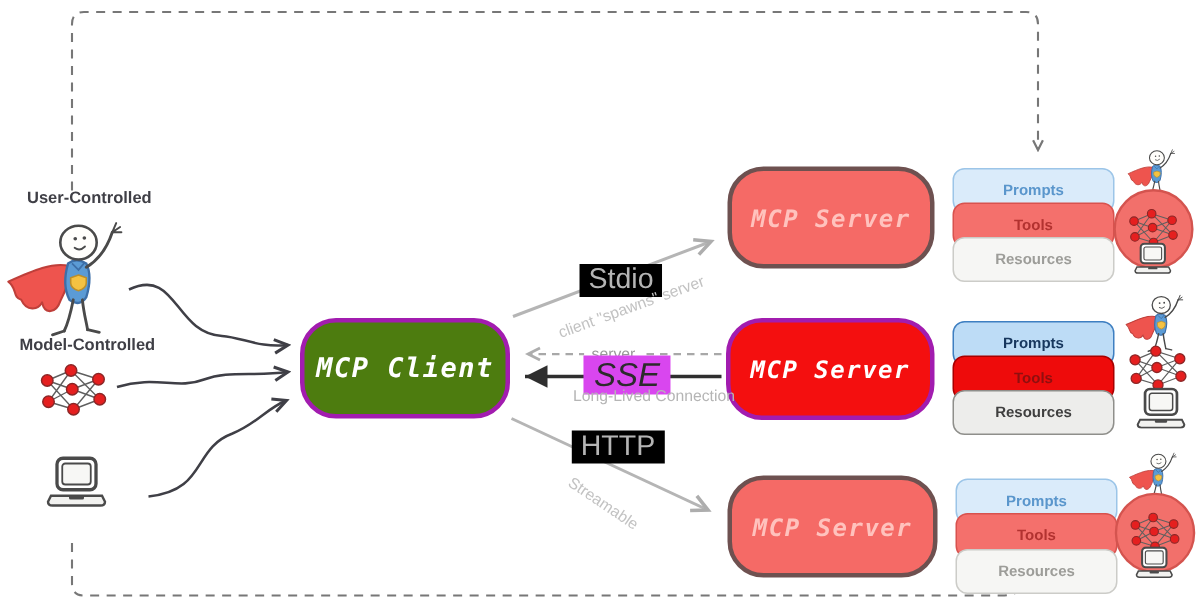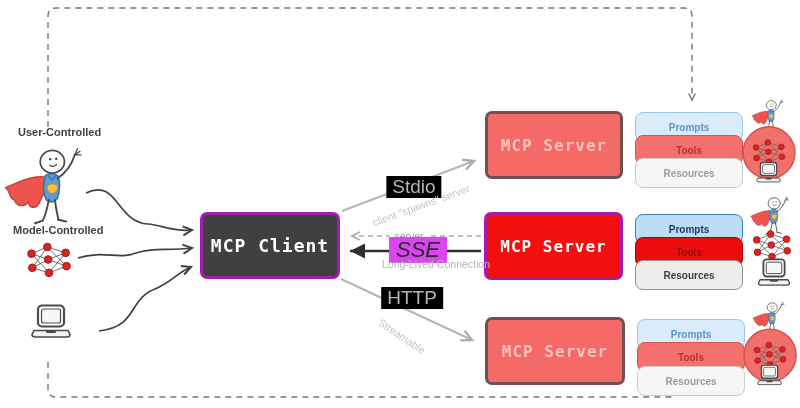--- a/index.html
+++ b/index.html
@@ -1,23 +1,23 @@
 <!DOCTYPE html>
 <html><head>
 <meta charset="utf-8">
 <style>
   html,body{margin:0;padding:0;background:#fff;}
   #canvas{position:relative;width:800px;height:408px;background:#fff;overflow:hidden;
           font-family:"Liberation Sans",sans-serif;color:#3f3f46;}
   .abs{position:absolute;}
   .actor-label{font-size:11px;font-weight:600;color:#3f3f46;white-space:nowrap;}
   .nodebox{position:absolute;display:flex;align-items:center;justify-content:center;
-           border:3px solid #a21caf;border-radius:7px;box-sizing:border-box;}
+           border:3px solid #a21caf;border-radius:24px;box-sizing:border-box;font-style:italic;}
   .nodebox .mono{font-family:"DejaVu Sans Mono","Liberation Mono",monospace;font-weight:bold;letter-spacing:1px;}
-  .client{background:#404040;}
+  .client{background:#4d7c0f;}
   .client .mono{color:#ffffff;font-size:18px;}
   .server-solid{background:#f40f0f;}
   .server-solid .mono{color:#ffffff;font-size:16px;}
   .server-faded{background:#f56a66;border-color:#6e5150;}
   .server-faded .mono{color:#ffc2bd;font-size:16px;}
   .pill{position:absolute;width:108px;height:30px;border-radius:8px;box-sizing:border-box;
         display:flex;align-items:center;justify-content:center;font-size:10px;font-weight:600;
         border:1.4px solid;white-space:nowrap;}
   .p-blue-soft{background:#daebfa;border-color:#9cc5e8;color:#5a96cc;}
   .p-blue-strong{background:#bddcf6;border-color:#3e7fc1;color:#17375e;}

